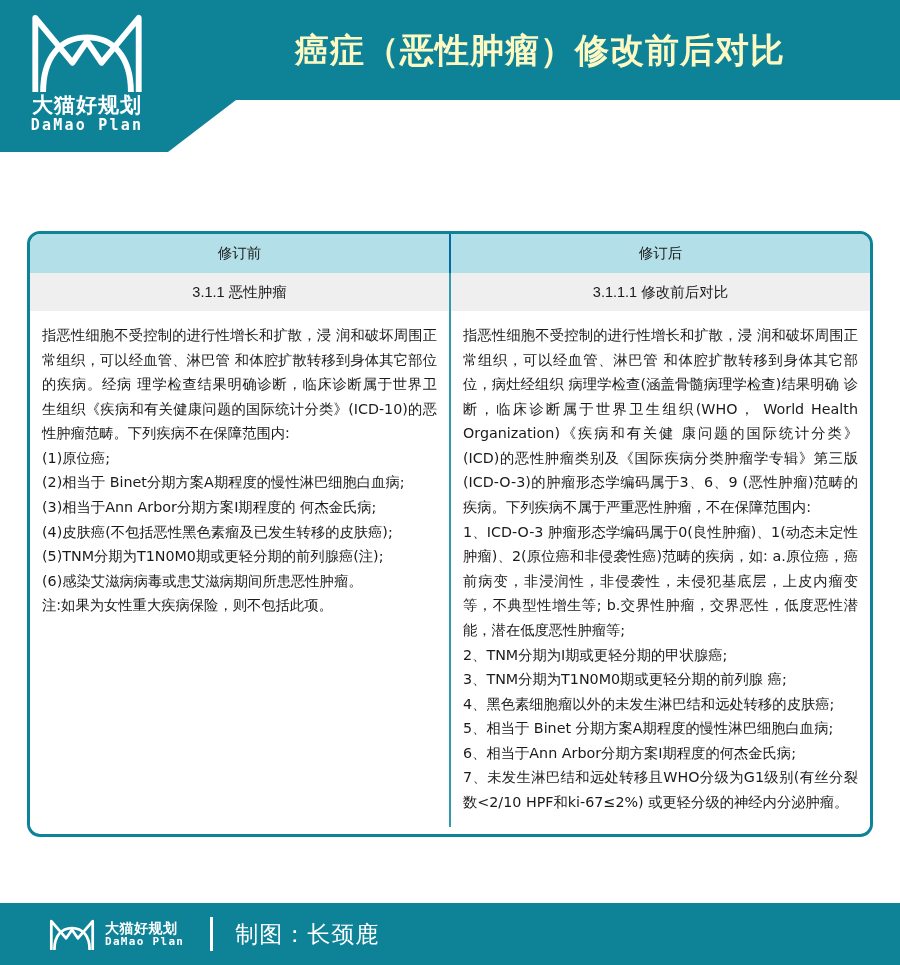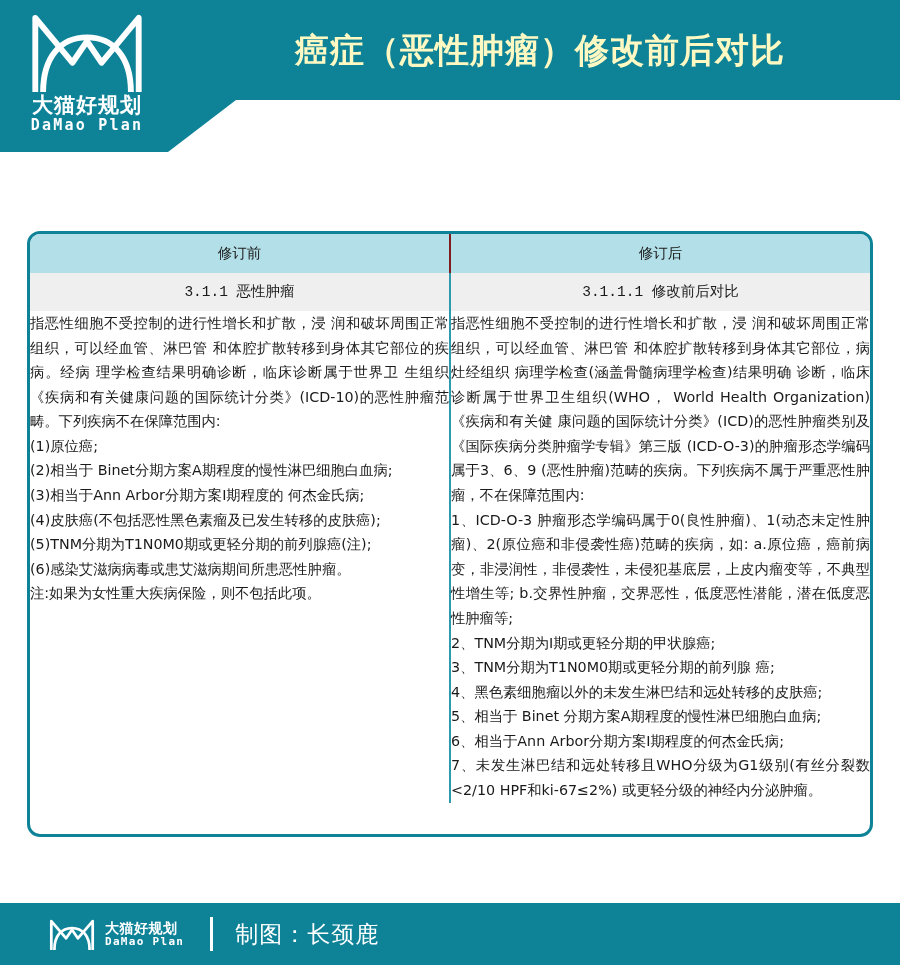--- a/index.html
+++ b/index.html
@@ -111,49 +111,49 @@
     text-align: center;
     font-size: 14.5px;
     font-weight: normal;
     color: #1a1a1a;
     height: 39px;
     line-height: 39px;
     border-bottom: 2px solid #2f9aae;
     font-family: "DejaVu Sans", sans-serif;
   }
   .hdr-cell.left-col {
-    border-right: 2px solid #7f1d1d;
+    border-right: 2px solid #0369a1;
   }
   .sub-cell {
     background: #efefef;
     text-align: center;
     font-size: 14.5px;
     color: #1a1a1a;
     height: 38px;
     line-height: 38px;
     border-bottom: 2px solid #2f9aae;
-    font-family: Liberation Mono, monospace;
+    font-family: Liberation Sans, sans-serif;
   }
   .sub-cell.left-col {
     border-right: 2px solid #2f9aae;
   }
   .body-cell {
     background: #ffffff;
     padding: 12px 14px 16px 14px;
     font-size: 14.3px;
     line-height: 1.72;
     color: #1a1a1a;
     text-align: justify;
     font-family: "DejaVu Sans", sans-serif;
   }
   .body-cell.left-col {
     border-right: 2px solid #2f9aae;
   }
   .body-cell p {
-    margin: 0;
+    margin: 12px;
     white-space: pre-wrap;
   }
 
   
   .footer {
     position: absolute;
     left: 0;
     bottom: 0;
     width: 900px;
     height: 62px;

